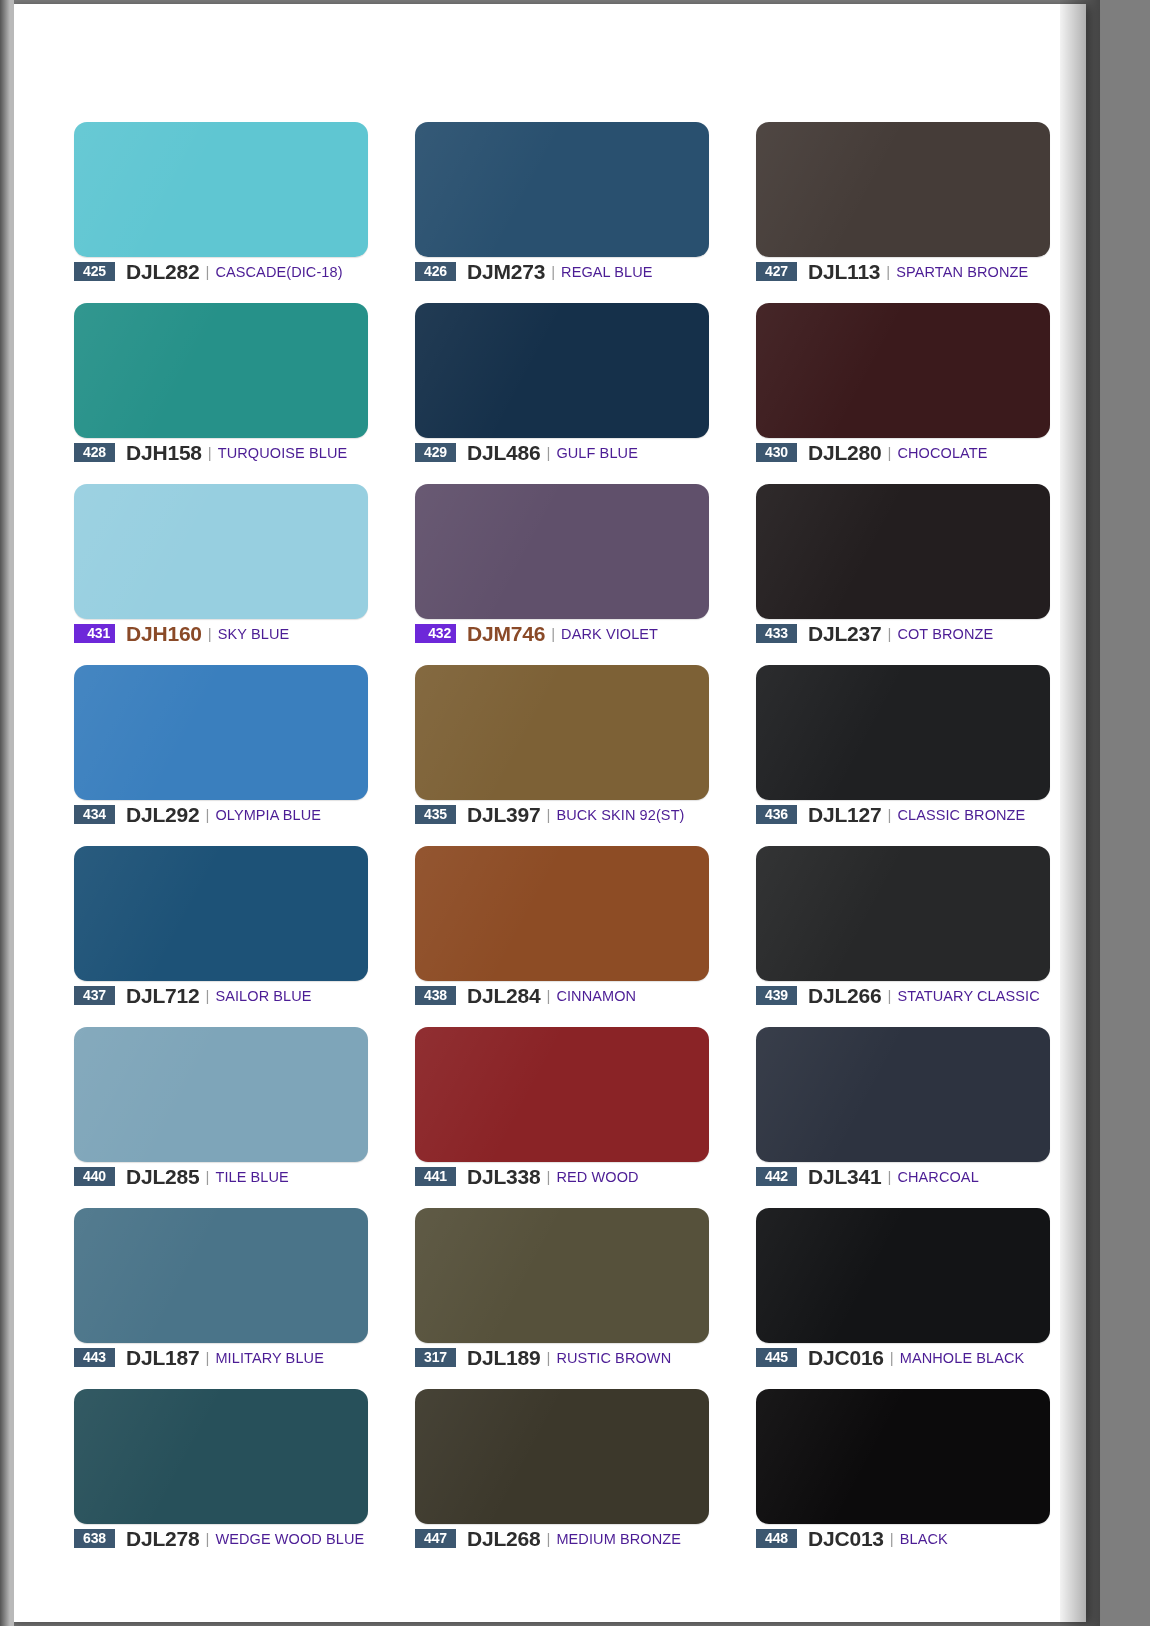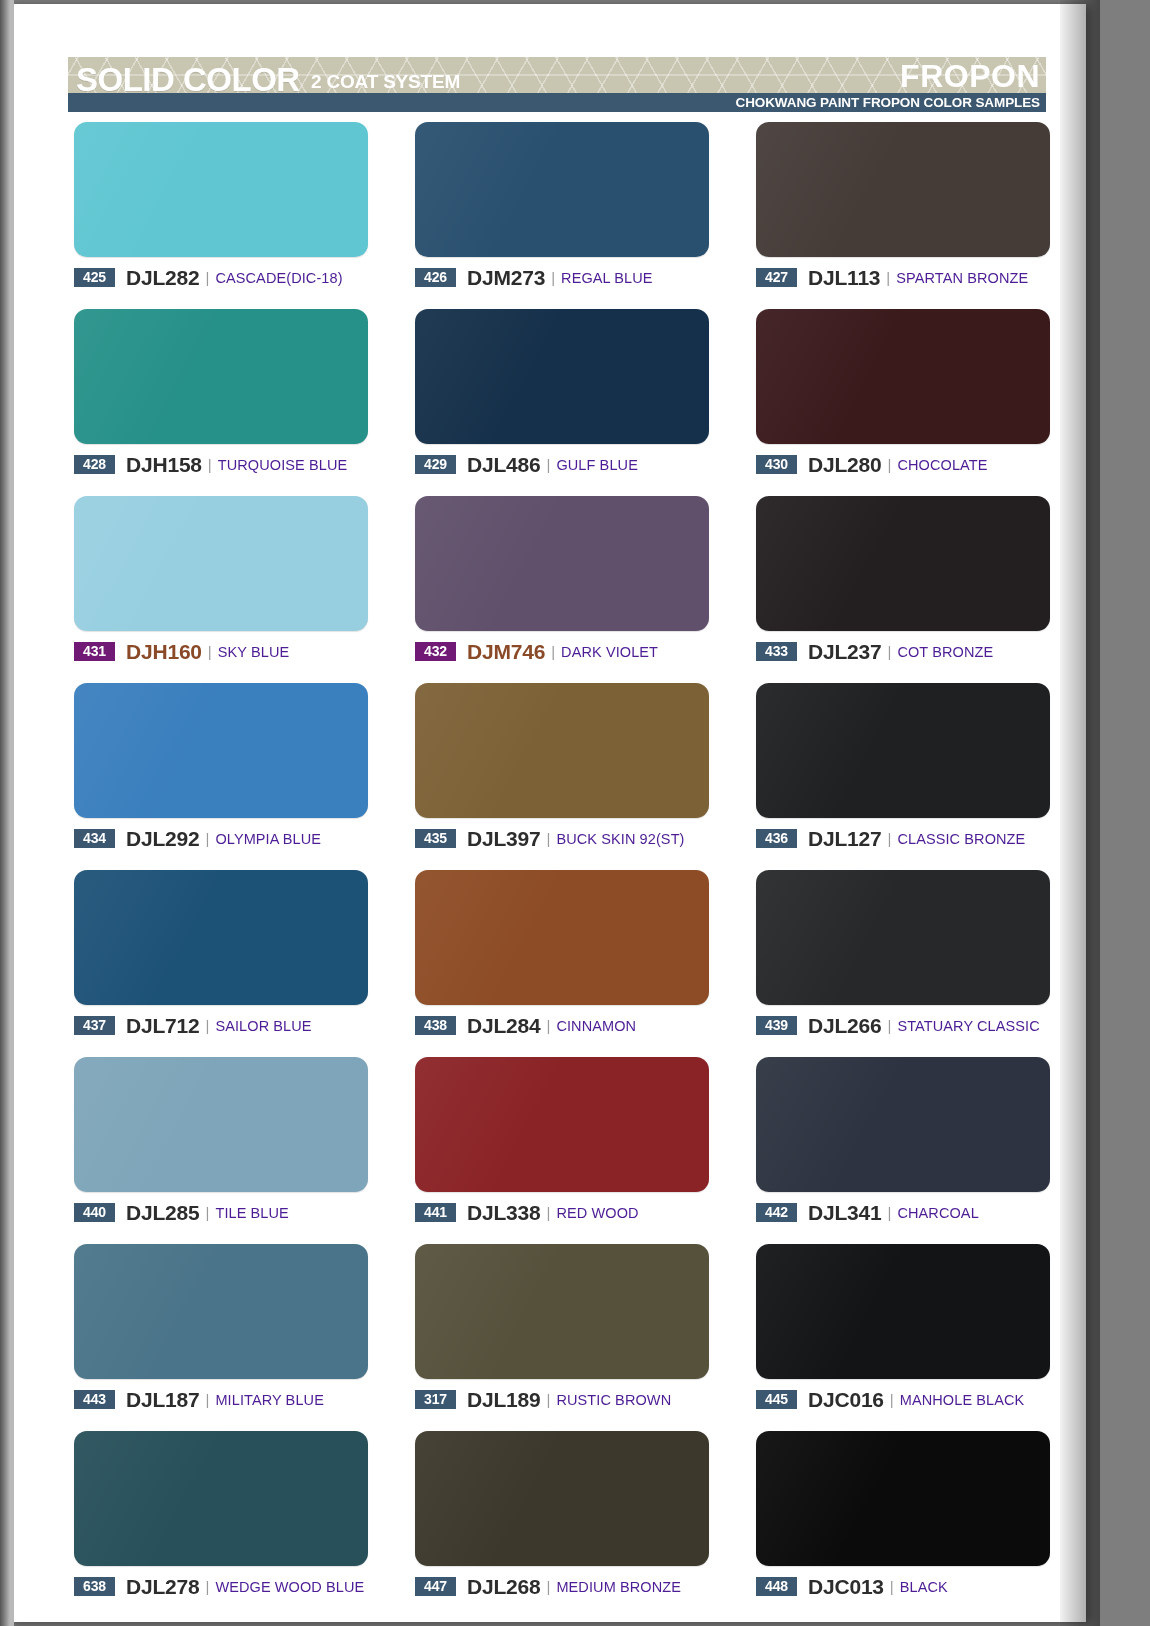--- a/index.html
+++ b/index.html
@@ -156,40 +156,40 @@
     position: absolute;
     inset: 0;
     border-radius: 13px;
     background: linear-gradient(118deg, rgba(255,255,255,0.055) 0%, rgba(255,255,255,0.0) 42%);
     pointer-events: none;
   }
 
   .caption {
     display: flex;
     align-items: center;
-    margin-top: 11px;
+    margin-top: 5px;
     height: 19px;
     white-space: nowrap;
   }
 
   .badge {
     display: inline-block;
     min-width: 41px;
     height: 19px;
     line-height: 19px;
     text-align: center;
     background: #3c5770;
     color: #ffffff;
     font-size: 14px;
     font-weight: bold;
     letter-spacing: -0.2px;
     padding: 0 5px;
   }
 
-  .badge.alt { background: #701a75; }
+  .badge.alt { background: #6d28d9; text-align: right; }
 
   .code {
     margin-left: 11px;
     font-size: 21px;
     font-weight: bold;
     color: #2d2d2d;
     letter-spacing: -0.2px;
   }
   .code.alt { color: #8a4a28; }
 
@@ -205,30 +205,20 @@
     color: #4c1d95;
     letter-spacing: 0.1px;
   }
 </style>
 </head>
 <body>
 
 <div id="page">
   <div id="paper">
 
-    <div id="header">
-      <div id="header-band">
-        <div id="header-title">SOLID COLOR</div>
-        <div id="header-subtitle">2 COAT SYSTEM</div>
-        <div id="brand">FROPON</div>
-      </div>
-      <div id="header-bar">
-        <div id="header-bar-text">CHOKWANG PAINT FROPON COLOR SAMPLES</div>
-      </div>
-    </div>
 
     <div id="grid">
         <div class="row">
           <div class="cell">
             <div class="swatch" style="background: rgb(95, 198, 210);"></div>
             <div class="caption">
               <span class="badge">425</span>
               <span class="code">DJL282</span>
               <span class="sep">|</span>
               <span class="cname">CASCADE(DIC-18)</span>

